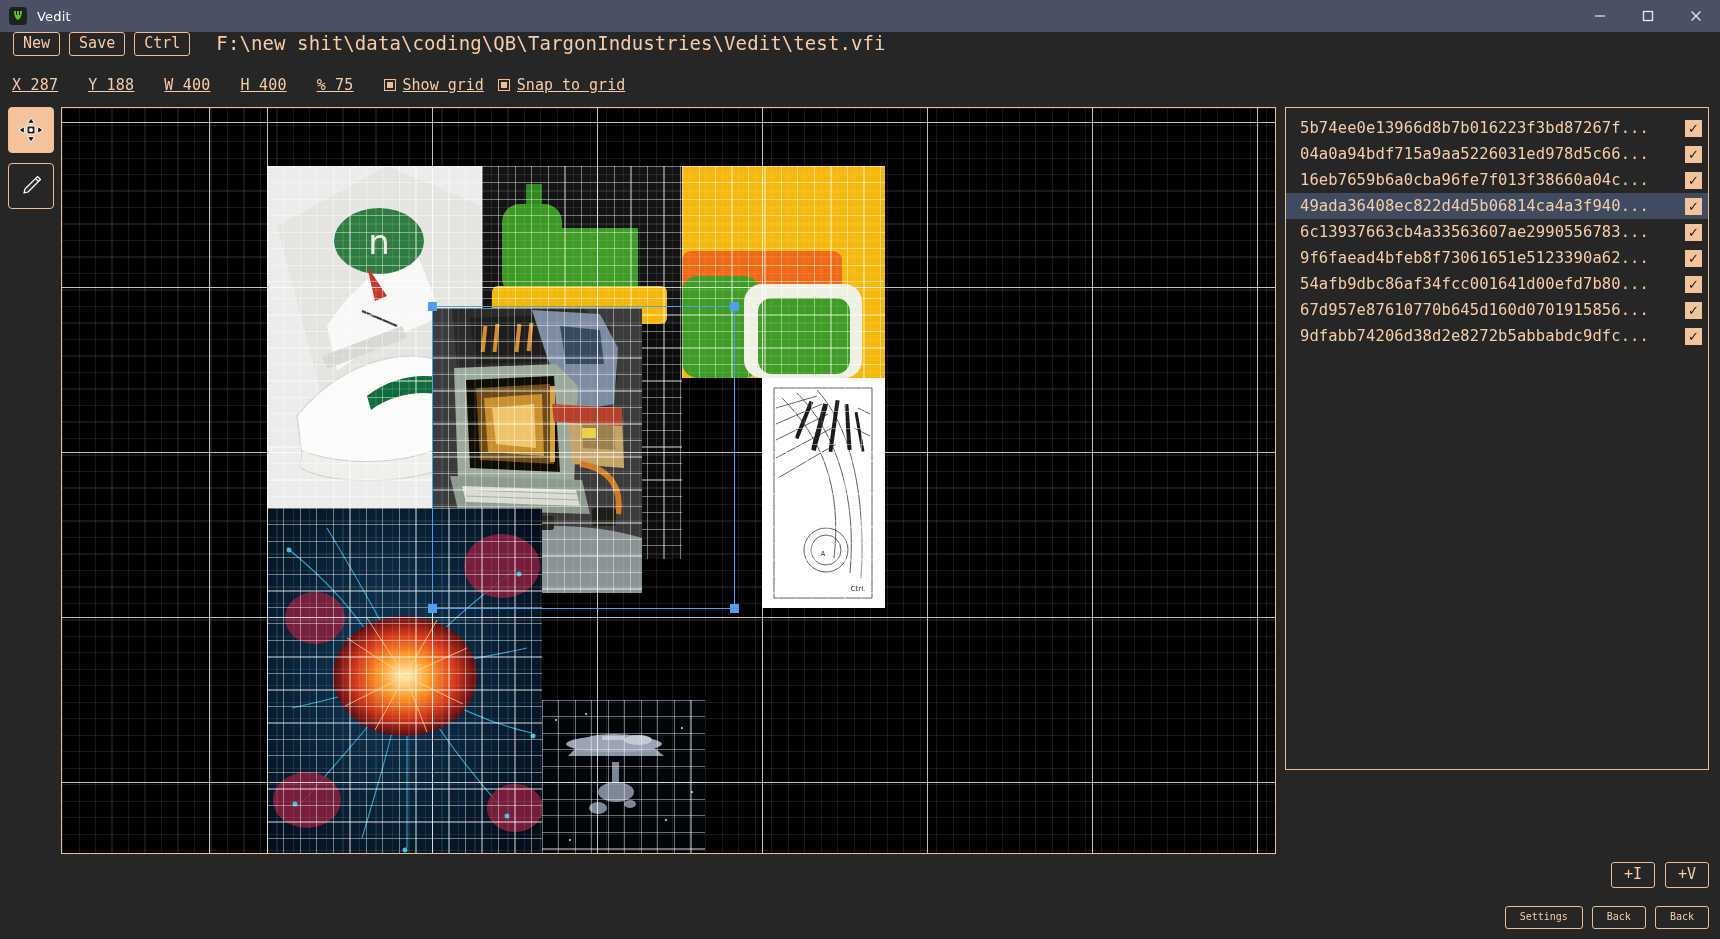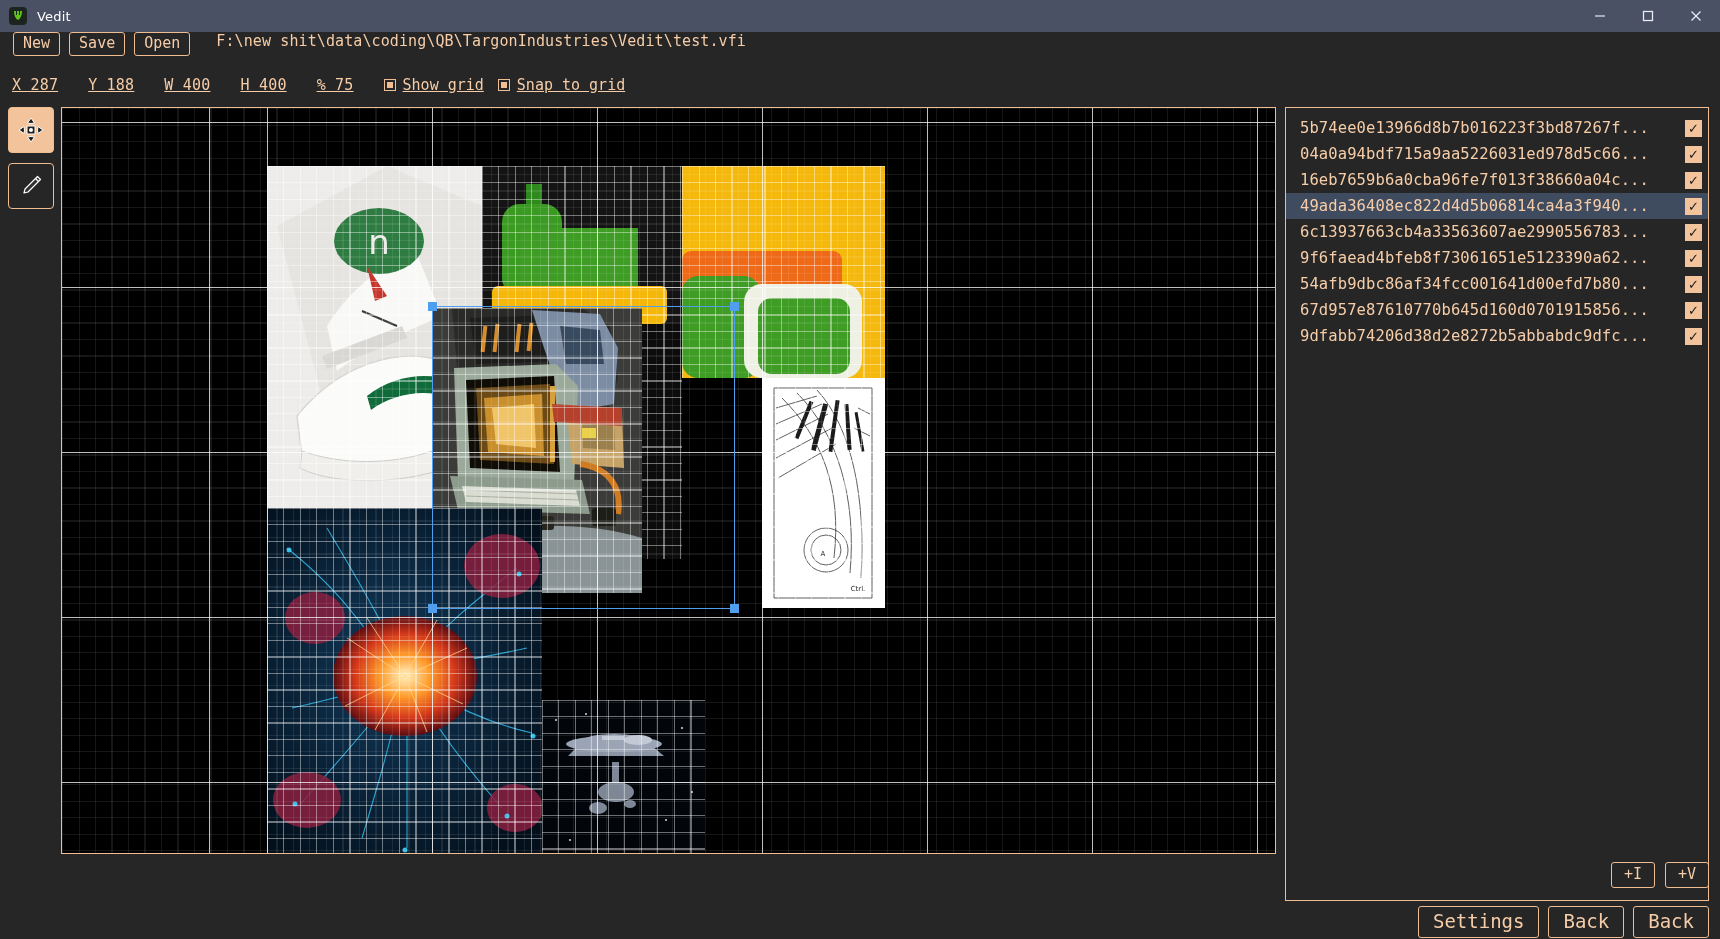--- a/index.html
+++ b/index.html
@@ -57,21 +57,21 @@
     font-family: "DejaVu Sans Mono", monospace;
     padding: 3px 9px 4px;
     background: transparent;
     line-height: 1;
     cursor: pointer;
     white-space: nowrap;
   }
   #filepath {
     margin-left: 17px;
     color: #f6cda8;
-    font-size: 15px;
+    font-size: 19px;
     letter-spacing: .1px;
     white-space: nowrap;
   }
 
   
   #toolbar2 {
     height: 29px; display: flex; align-items: center;
     padding-left: 12px;
     background: #262626;
     color: #f6cda8;
@@ -157,21 +157,21 @@
   }
   .h-tl { left: -5px; top: -5px; }
   .h-tr { right: -5px; top: -5px; }
   .h-bl { left: -5px; bottom: -5px; }
   .h-br { right: -5px; bottom: -5px; }
 
   
   #listpanel {
     position: absolute;
     left: 1285px; top: 8px;
-    width: 424px; height: 794px;
+    width: 424px; height: 663px;
     border: 1px solid #f0bd92;
     background: #262626;
     overflow: hidden;
     padding-top: 7px;
   }
   .listrow {
     height: 26px;
     display: flex; align-items: center;
     padding: 0 6px 0 14px;
     color: #f6cda8;
@@ -211,21 +211,21 @@
   #navbtns {
     position: absolute; right: 11px; top: 807px;
     display: flex; gap: 9px;
   }
   .navbtn {
     border: 1px solid #f0bd92;
     border-radius: 3px;
     color: #f6cda8;
     background: transparent;
     font-family: "DejaVu Sans Mono", monospace;
-    font-size: 19px;
+    font-size: 10px;
     padding: 5px 14px 6px;
     cursor: pointer;
     line-height: 1;
   }
 </style>
 </head>
 <body>
 
 <div id="titlebar">
   <div id="app-icon">
@@ -250,21 +250,21 @@
           <line x1="1.5" y1="1.5" x2="10.5" y2="10.5" stroke="#e6e9f0" stroke-width="1.3"></line>
           <line x1="10.5" y1="1.5" x2="1.5" y2="10.5" stroke="#e6e9f0" stroke-width="1.3"></line>
         </svg>
     </div>
   </div>
 </div>
 
 <div id="toolbar1">
   <button class="tbtn">New</button>
   <button class="tbtn">Save</button>
-  <button class="tbtn">Open</button>
+  <button class="tbtn">Ctrl</button>
   <div id="filepath">F:\new shit\data\coding\QB\TargonIndustries\Vedit\test.vfi</div>
 </div>
 
 <div id="toolbar2">
   <span class="field">X 287</span>
   <span class="field">Y 188</span>
   <span class="field">W 400</span>
   <span class="field">H 400</span>
   <span class="field">% 75</span>
   <span class="chkwrap">

